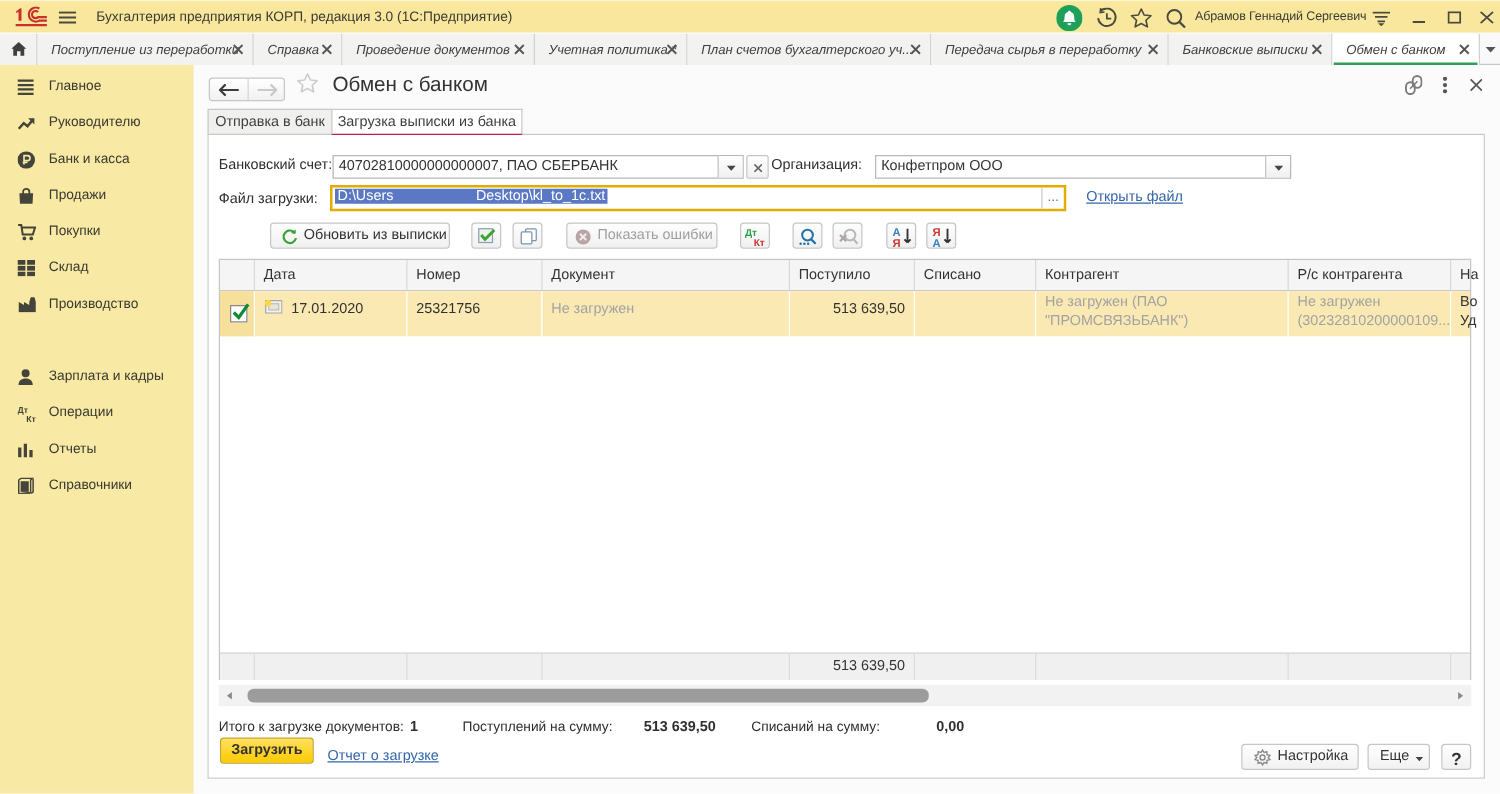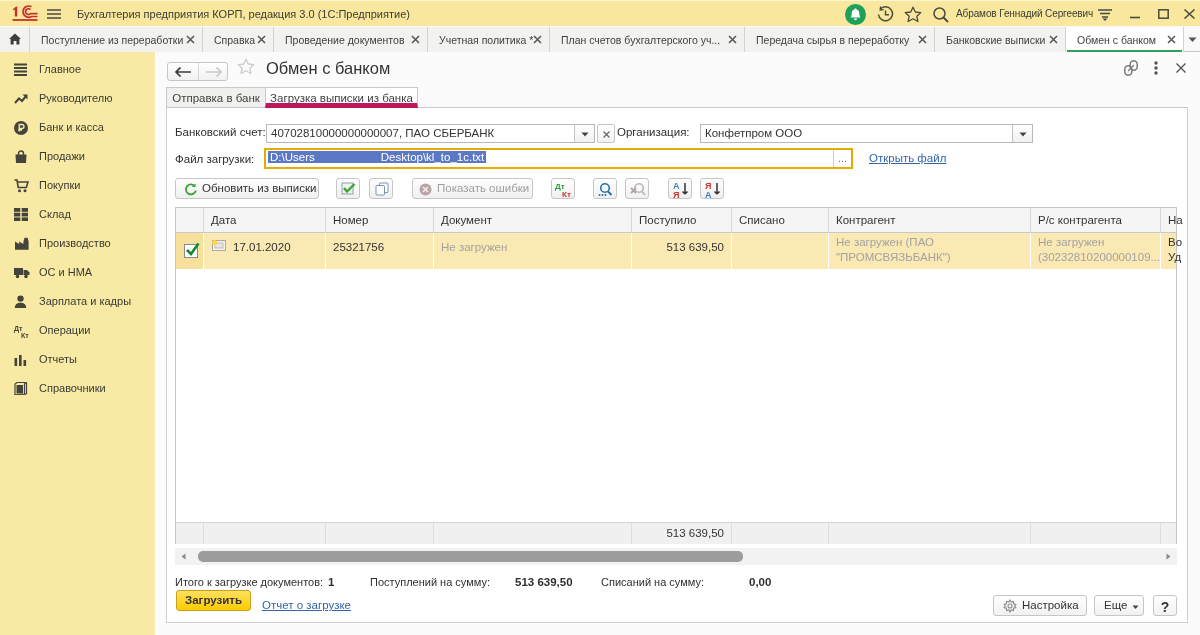--- a/index.html
+++ b/index.html
@@ -3,47 +3,47 @@
 <style>
 * { margin:0; padding:0; box-sizing:border-box; }
 html,body { width:1200px; height:635px; overflow:hidden; }
 body { font-family:"Liberation Sans", sans-serif; font-size:11.5px; color:#333; background:#fbfbfb; position:relative; }
 .abs { position:absolute; }
 
 #titlebar { position:absolute; left:0; top:0; width:1200px; height:26px; background:#f8e79c; border-top:1px solid #fdf6d0; }
 #titlebar .ttext { position:absolute; left:77px; top:7px; font-size:11px; color:#3c3c34; }
 #user { position:absolute; left:956px; top:7px; font-size:10px; color:#3c3c34; letter-spacing:-0.1px; }
 
-#tabbar { position:absolute; left:0; top:27px; width:1200px; height:25px; background:#f9f9f9; border-bottom:1px solid #c6c6c6; }
+#tabbar { position:absolute; left:0; top:27px; width:1200px; height:25px; background:#f9f9f9; border-bottom:1px solid #c6c6c6;font-style:italic; }
 .tab { position:absolute; top:0; height:25px; border-right:1px solid #d2d2d2; color:#3f3f3f; font-size:10.5px; background:#f2f2f1; }
 .tab .tx { position:absolute; left:11px; top:7px; white-space:nowrap; }
 .tab .cl { position:absolute; right:7px; top:8px; width:9px; height:9px; }
 .tab.active { background:#fff; }
 .tab.active:after { content:""; position:absolute; left:1px; right:1px; bottom:0; height:2px; background:#2f9e58; }
 
 #sidebar { position:absolute; left:0; top:52px; width:155px; height:583px; background:#f8eaa4; }
 .sbitem { position:absolute; left:0; width:155px; height:29px; }
 .sbitem svg { position:absolute; left:14px; top:50%; margin-top:-7px; }
 .sbitem .stx { position:absolute; left:39px; top:8px; font-size:11px; color:#3a3a32; white-space:nowrap; }
 
 #main { position:absolute; left:155px; top:52px; width:1045px; height:583px; background:#fbfbfb; }
 .btn { position:absolute; background:linear-gradient(#ffffff,#f1f1f1); border:1px solid #c6c6c6; border-radius:3px; }
 .navgrp { left:12px; top:10px; width:61px; height:19px; }
 .navdiv { position:absolute; left:30px; top:0; width:1px; height:17px; background:#d5d5d5; }
 h1 { position:absolute; left:111px; top:9px; font-size:16.5px; font-weight:normal; color:#333; white-space:nowrap; }
 
 .stab { position:absolute; top:35px; height:21px; border:1px solid #c9c9c9; background:#f0f0ef; color:#3f3f3f; text-align:center; white-space:nowrap; font-size:11.5px; }
-.stab.on { background:#fff; border-bottom:5px solid #be185d; z-index:3; }
+.stab.on { background:#fff; border-bottom:1px solid #be185d; z-index:3; }
 .stab span { display:inline-block; margin-top:4px; }
 #panel { position:absolute; left:11px; top:55px; width:1022px; height:516px; background:#fff; border:1px solid #cfcfcf; border-top:1px solid #c9c9c9; }
 
 .lbl { position:absolute; font-size:11.5px; color:#2f2f2f; white-space:nowrap; }
 .field { position:absolute; border:1px solid #b8b8b8; background:#fff; font-size:11.5px; white-space:nowrap; }
 .combo-arrow { position:absolute; top:0; bottom:0; width:20px; border-left:1px solid #c4c4c4; background:linear-gradient(#fff,#f0f0f0); }
-.toolbtn { position:absolute; top:0; height:21px; white-space:nowrap; font-size:11.5px; background:linear-gradient(#fefefe,#f0f0f0); border:1px solid #c6c6c6; border-radius:3px; }
+.toolbtn { position:absolute; top:0; height:21px; white-space:nowrap; font-size:11.5px; background:linear-gradient(#fefefe,#f0f0f0); border:1px solid #c6c6c6; border-radius:3px;margin-left:41px; }
 
 #thead { position:absolute; background:#f5f5f5; border-bottom:1px solid #c9c9c9; }
 .hc { position:absolute; top:0; height:100%; border-right:1px solid #d9d9d9; font-size:11.5px; color:#333; }
 .hc span { position:absolute; left:7px; top:6px; white-space:nowrap; }
 #trow { position:absolute; background:#fae9b2; }
 .rc { position:absolute; top:0; height:100%; border-right:1px solid #fff; font-size:11.5px; white-space:nowrap; }
 #tfoot { position:absolute; background:#f0f0f0; border-top:1px solid #d5d5d5; }
 .fc { position:absolute; top:0; height:100%; border-right:1px solid #dcdcdc; }
 .link { color:#3465a8; text-decoration:underline; font-size:11.5px; position:absolute; white-space:nowrap; }
 .grey { color:#a3a3a3; }
@@ -198,29 +198,20 @@
         <rect x="0" y="9.4" width="6.3" height="3.8" fill="#44443a"></rect>
         <rect x="7.7" y="9.4" width="6.3" height="3.8" fill="#44443a"></rect>
       </svg>
     <span class="stx">Склад</span>
   </div>
   <div class="sbitem" style="top:177px">
     <svg width="15" height="13" viewBox="0 0 15 13">
         <path d="M1 12.8 V4.5 L5.2 7 V4.5 L9.4 7 V4.5 L10.6 0.8 H13.6 L14.6 4.5 V12.8 Z" fill="#44443a"></path>
       </svg>
     <span class="stx">Производство</span>
-  </div>
-  <div class="sbitem" style="top:206px">
-    <svg width="16" height="13" viewBox="0 0 16 13">
-        <rect x="0" y="2" width="9" height="7" fill="#44443a"></rect>
-        <path d="M9.5 4 H13 L15.5 6.5 V9 H9.5 Z" fill="#44443a"></path>
-        <circle cx="3.5" cy="10.5" r="1.8" fill="#44443a"></circle>
-        <circle cx="12" cy="10.5" r="1.8" fill="#44443a"></circle>
-      </svg>
-    <span class="stx">ОС и НМА</span>
   </div>
   <div class="sbitem" style="top:235px">
     <svg width="13" height="14" viewBox="0 0 13 14">
         <circle cx="6.5" cy="3.6" r="3.2" fill="#44443a"></circle>
         <path d="M0.8 13 C0.8 9.5 3.2 7.8 6.5 7.8 C9.8 7.8 12.2 9.5 12.2 13 Z" fill="#44443a"></path>
       </svg>
     <span class="stx">Зарплата и кадры</span>
   </div>
   <div class="sbitem" style="top:264px">
     <svg width="17" height="14" viewBox="0 0 17 14">

